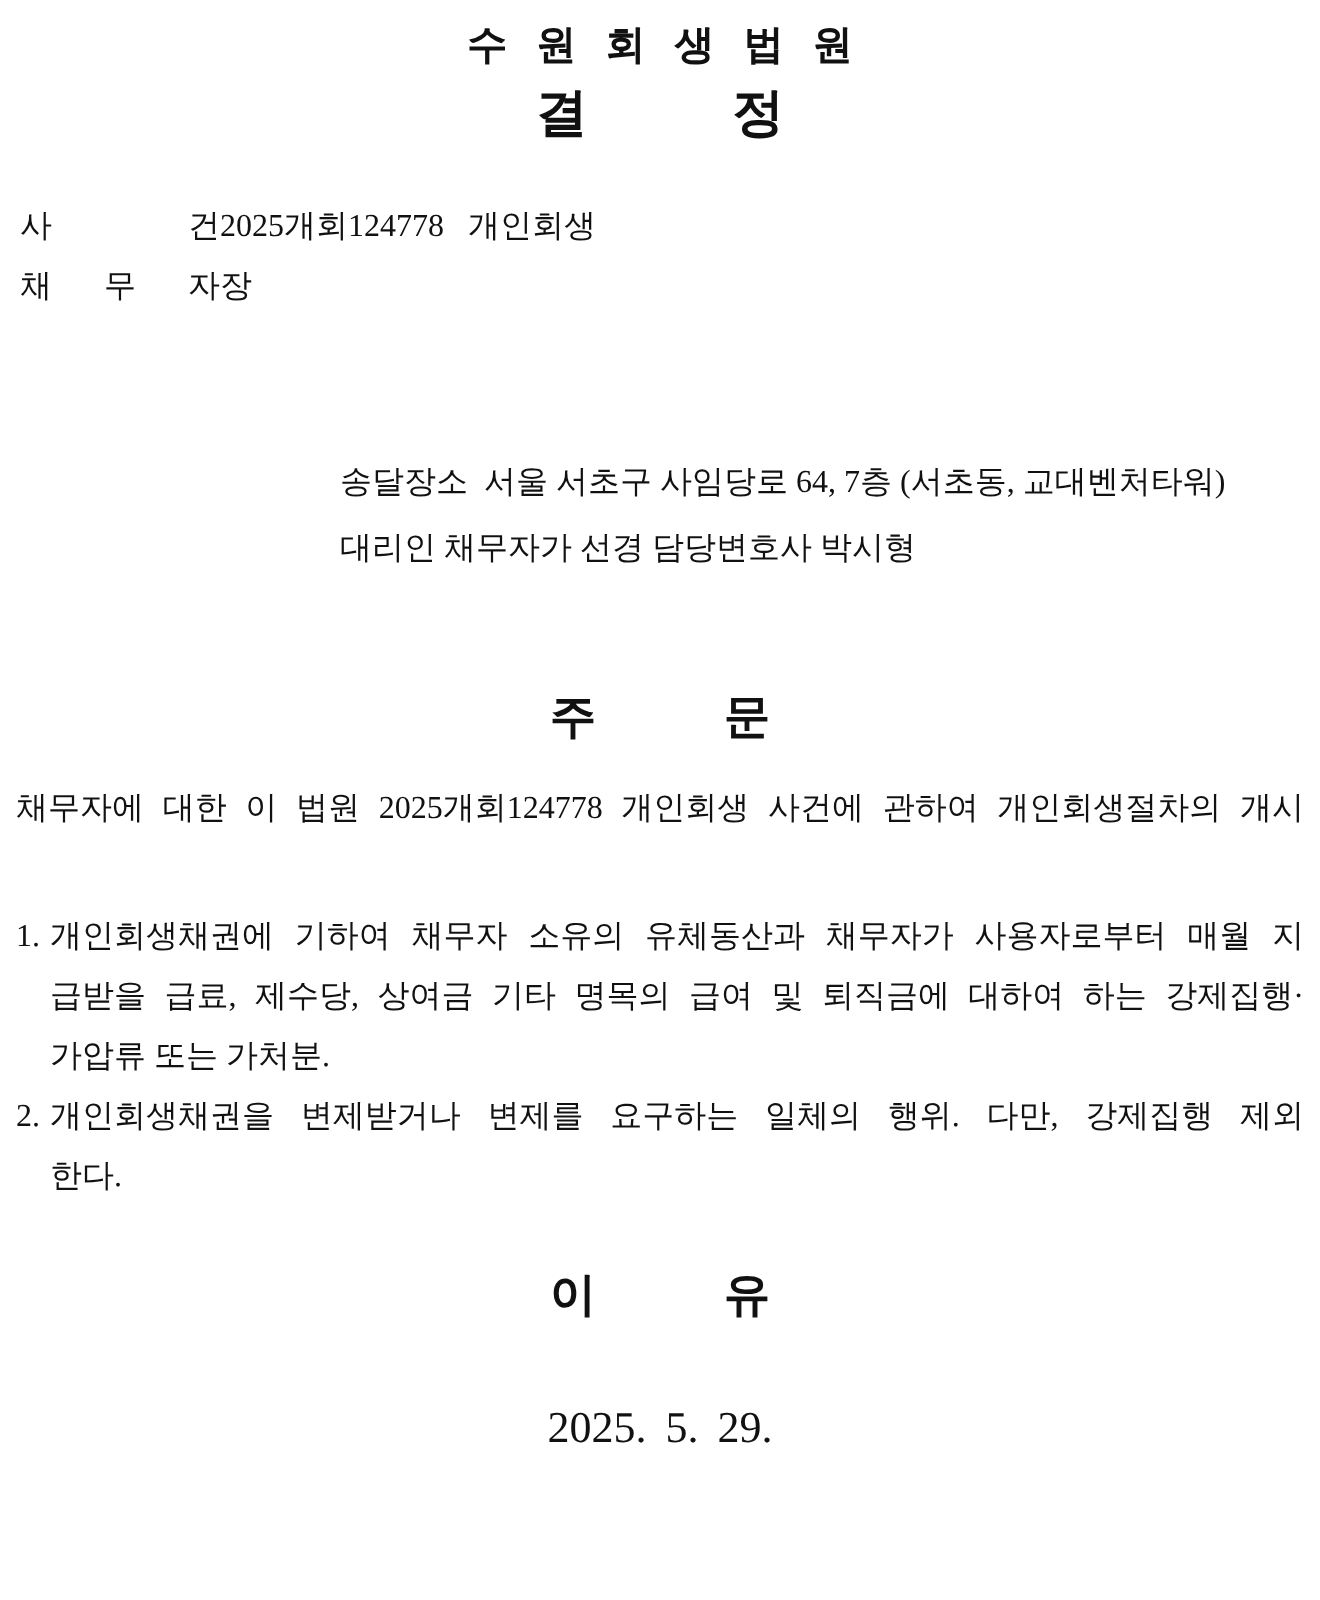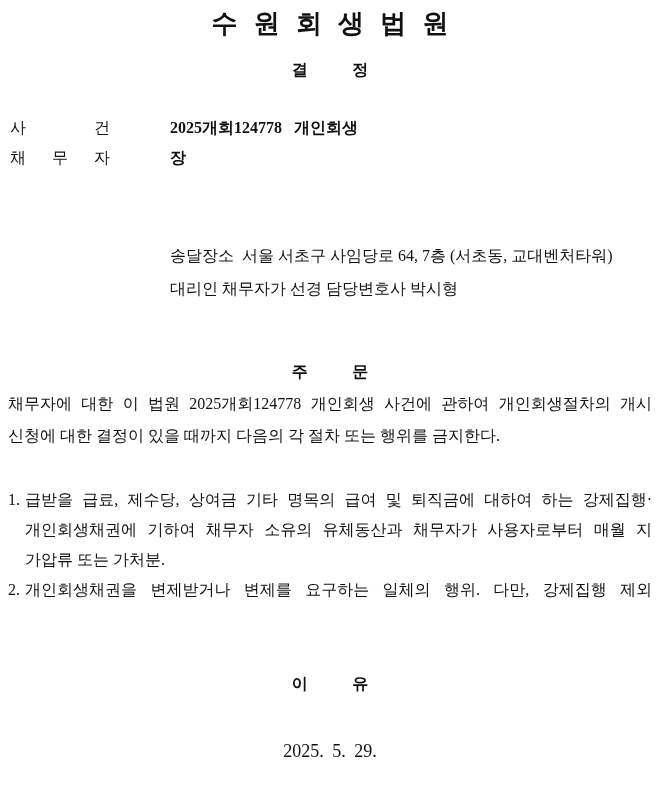--- a/index.html
+++ b/index.html
@@ -12,72 +12,70 @@
     color: #111111;
     font-family: "Liberation Serif", "DejaVu Serif", serif;
     font-size: 16px;
     padding: 8px 8px 0 8px;
     overflow: hidden;
   }
 
   .court-title {
     font-family: "Liberation Sans", "DejaVu Sans", sans-serif;
     font-weight: bold;
-    font-size: 26px;
+    font-size: 20px;
     line-height: 30px;
     text-align: center;
     word-spacing: 9px;
     white-space: pre;
   }
   .doc-type {
     font-family: "Liberation Sans", "DejaVu Sans", sans-serif;
     font-weight: bold;
-    font-size: 16px;
+    font-size: 26px;
     line-height: 30px;
     text-align: center;
-    margin-top: 17px;
+    margin-top: 3px;
     white-space: pre;
   }
 
   .party-rows { margin-top: 28px; }
   .party-row {
     display: flex;
     line-height: 30px;
     padding-left: 2px;
   }
   .party-label {
     display: flex;
     justify-content: space-between;
     width: 100px;
     flex: none;
   }
   .party-value {
-    margin-left: 60px;
     white-space: pre;
-    font-weight: bold;
   }
 
   .address-block {
     margin-top: 66px;
     margin-left: 162px;
   }
   .address-line { line-height: 33px; white-space: pre; }
 
   .section-heading {
     font-family: "Liberation Sans", "DejaVu Sans", sans-serif;
     font-weight: bold;
-    font-size: 16px;
+    font-size: 23px;
     line-height: 30px;
     text-align: center;
     white-space: pre;
   }
   .order-heading { margin-top: 52px; }
-  .reason-heading { margin-top: 64px; }
+  .reason-heading { margin-top: 28px; }
 
-  .order-paragraph { margin-top: 1px; }
+  .order-paragraph { margin-top: 16px; }
   .order-paragraph .line { line-height: 32px; }
   .jline {
     text-align: justify;
     text-align-last: justify;
   }
 
   .order-list { margin-top: 33px; }
   .order-item { display: flex; }
   .item-num {
     flex: none;
@@ -86,21 +84,21 @@
   }
   .item-lines { flex: 1; }
   .item-lines .line { line-height: 30px; }
 
   .reason-text { margin-top: 3px; line-height: 32px; }
 
   .decision-date {
     margin-top: 37px;
     line-height: 30px;
     text-align: center;
-    font-size: 18px;
+    font-size: 22px;
     word-spacing: 4px;
   }
 </style>
 </head>
 <body>
 
 <div class="page">
 
   <div class="court-title">수 원 회 생 법 원</div>
 
@@ -126,36 +124,36 @@
 
   <div class="address-block">
     <div class="address-line">송달장소  서울 서초구 사임당로 64, 7층 (서초동, 교대벤처타워)</div>
     <div class="address-line">대리인 채무자가 선경 담당변호사 박시형</div>
   </div>
 
   <div class="section-heading order-heading">주          문</div>
 
   <div class="order-paragraph">
     <div class="line jline">채무자에 대한 이 법원 2025개회124778 개인회생 사건에 관하여 개인회생절차의 개시</div>
-    <div class="line">신청에 대한 결정이 있을 때까지 다음의 각 절차 또는 행위를 금지한다.</div>
   </div>
 
   <div class="order-list">
     <div class="order-item">
       <div class="item-num">1.</div>
       <div class="item-lines">
+        <div class="line jline">개인회생채권에 기하여 채무자 소유의 유체동산과 채무자가 사용자로부터 매월 지</div>
         <div class="line jline">급받을 급료, 제수당, 상여금 기타 명목의 급여 및 퇴직금에 대하여 하는 강제집행·</div>
-        <div class="line jline">개인회생채권에 기하여 채무자 소유의 유체동산과 채무자가 사용자로부터 매월 지</div>
         <div class="line">가압류 또는 가처분.</div>
       </div>
     </div>
     <div class="order-item">
       <div class="item-num">2.</div>
       <div class="item-lines">
         <div class="line jline">개인회생채권을 변제받거나 변제를 요구하는 일체의 행위. 다만, 강제집행 제외</div>
+        <div class="line">한다.</div>
       </div>
     </div>
   </div>
 
   <div class="section-heading reason-heading">이          유</div>
 
 
   <div class="decision-date">2025. 5. 29.</div>
 
 </div>

